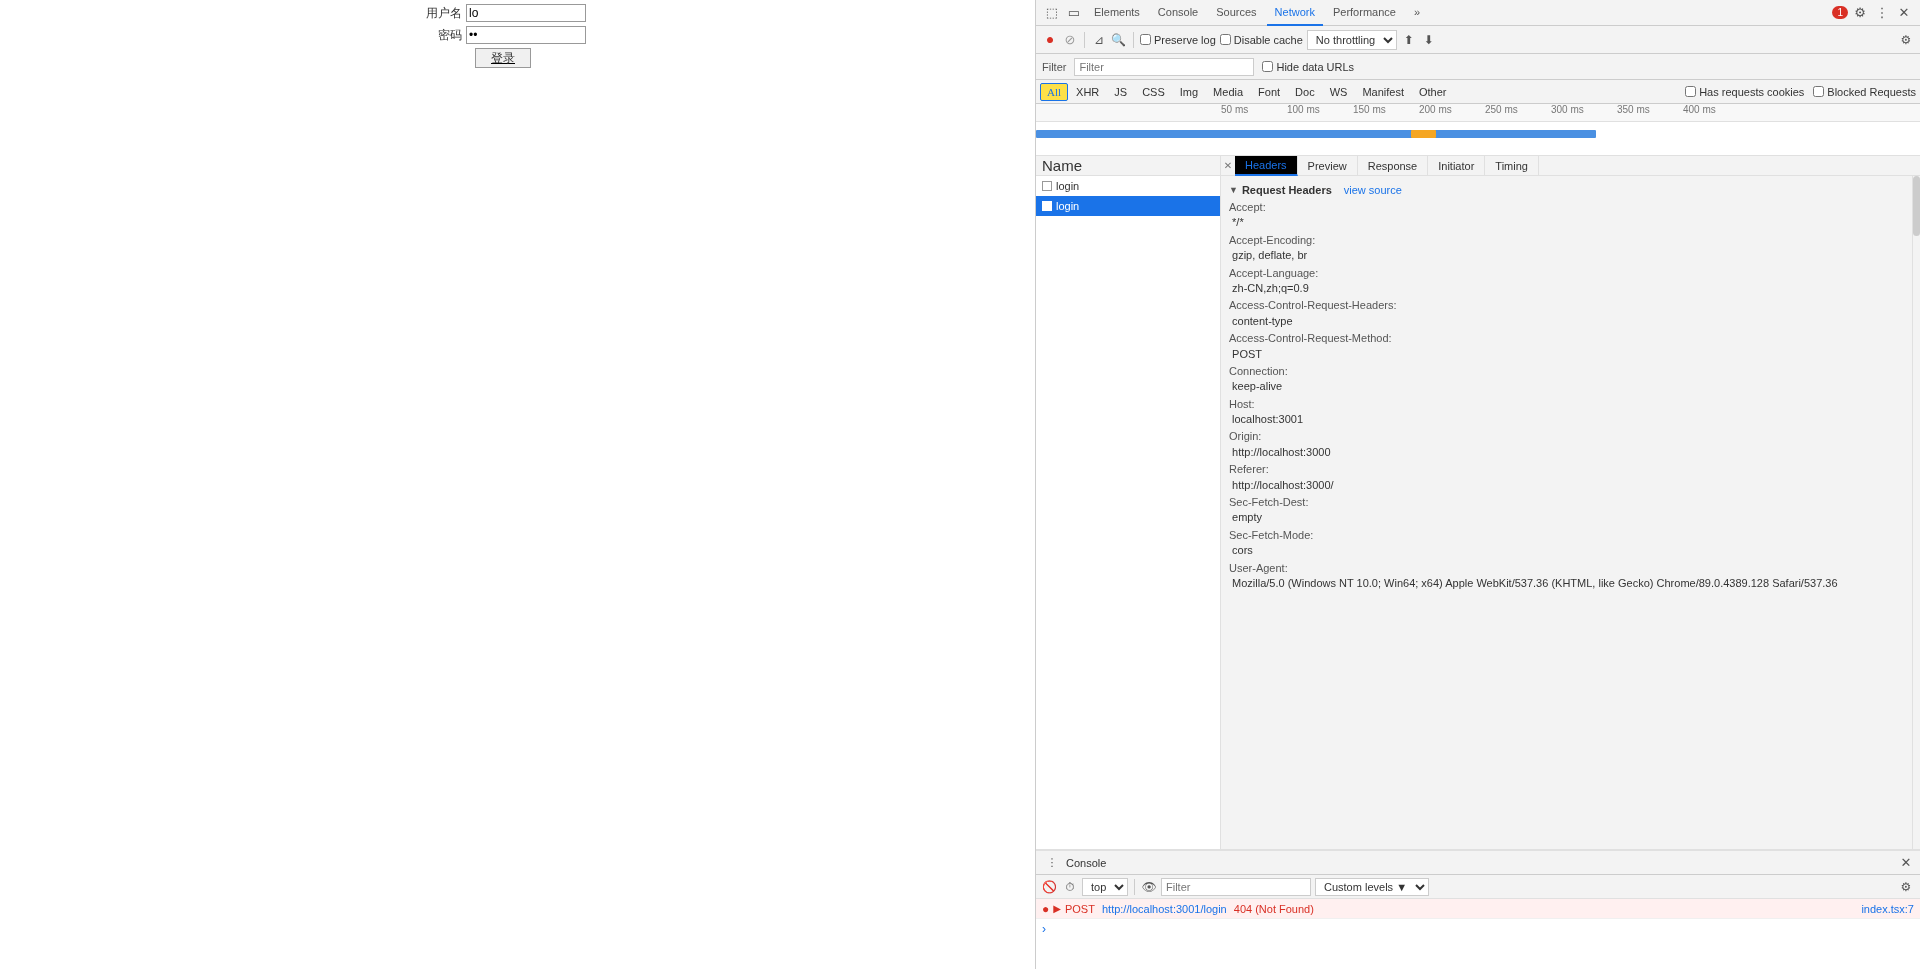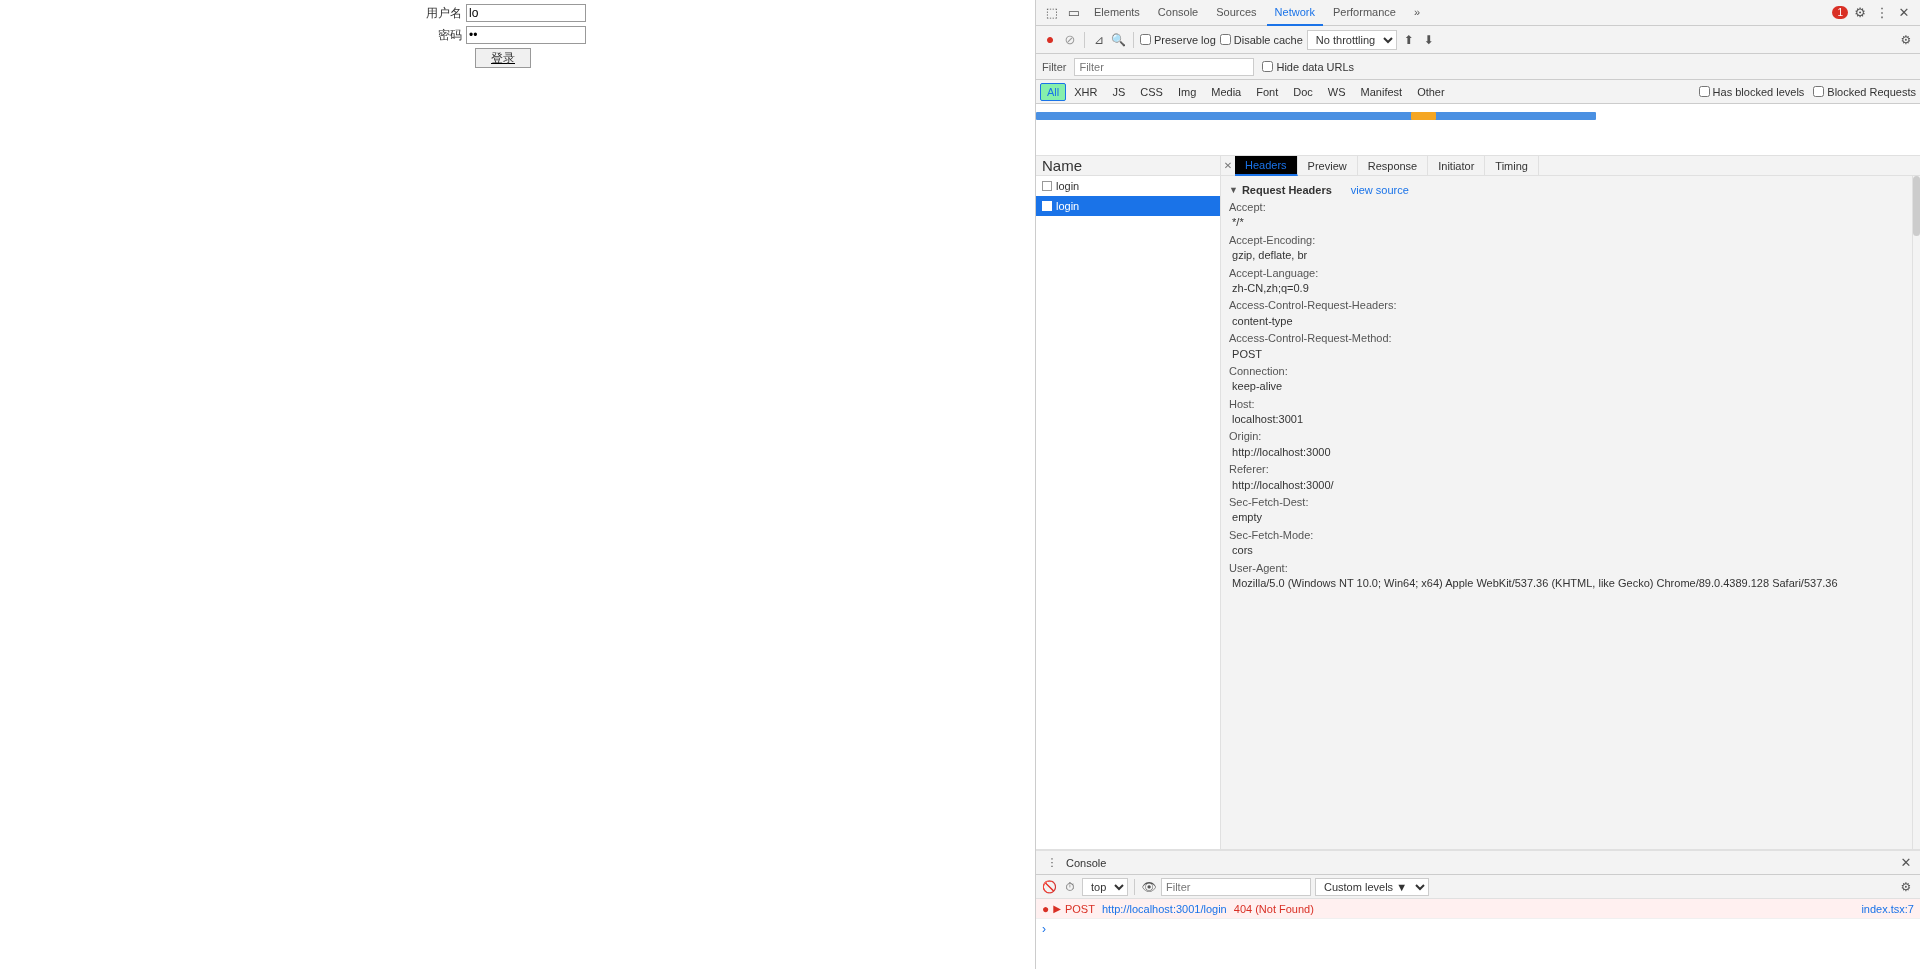--- a/index.html
+++ b/index.html
@@ -203,23 +203,24 @@
       font-size: 11px;
       color: #333;
       cursor: pointer;
       border: 1px solid transparent;
       background: none;
       border-radius: 2px;
       height: 18px;
       display: flex; align-items: center;
     }
     .type-btn.active {
-      background: #86efac;
+      background: #fde047;
       border-color: #1a73e8;
       color: #1a73e8;
+      font-family: Liberation Serif, serif;
     }
     .type-spacer { flex: 1; }
     .has-blocked-label, .blocked-requests-label {
       display: flex; align-items: center; gap: 3px;
       font-size: 11px; color: #333;
     }
     .has-blocked-label input, .blocked-requests-label input { width: 11px; height: 11px; }
 
     
     .timeline-area {
@@ -353,21 +354,21 @@
       margin-top: 4px;
     }
     .section-title-triangle {
       font-size: 9px;
       color: #555;
     }
     .view-source-link {
       font-size: 11px;
       color: #1a73e8;
       cursor: pointer;
-      margin-left: 15px;
+      margin-left: 8px;
       font-weight: normal;
       text-align: right;
     }
     .header-row {
       display: flex;
       margin-bottom: 2px;
       line-height: 1.4;
       flex-direction: column;
     }
     .header-name {
@@ -612,29 +613,41 @@
     <button class="type-btn">Img</button>
     <button class="type-btn">Media</button>
     <button class="type-btn">Font</button>
     <button class="type-btn">Doc</button>
     <button class="type-btn">WS</button>
     <button class="type-btn">Manifest</button>
     <button class="type-btn">Other</button>
     <div class="type-spacer"></div>
     <label class="has-blocked-label">
       <input type="checkbox" style="">
-      <span>Has blocked levels</span>
+      <span>Has requests cookies</span>
     </label>
     <label class="blocked-requests-label" style="margin-left:8px;">
       <input type="checkbox" style="">
       <span>Blocked Requests</span>
     </label>
   </div>
 
   <div class="timeline-area">
+    <div class="timeline-ruler">
+      <div class="timeline-ticks">
+        <span class="timeline-tick" style="left: 0px;">50 ms</span>
+        <span class="timeline-tick" style="left: 66px;">100 ms</span>
+        <span class="timeline-tick" style="left: 132px;">150 ms</span>
+        <span class="timeline-tick" style="left: 198px;">200 ms</span>
+        <span class="timeline-tick" style="left: 264px;">250 ms</span>
+        <span class="timeline-tick" style="left: 330px;">300 ms</span>
+        <span class="timeline-tick" style="left: 396px;">350 ms</span>
+        <span class="timeline-tick" style="left: 462px;">400 ms</span>
+      </div>
+    </div>
     <div class="timeline-bars">
       <div style="position:absolute;top:8px;left:0;width:560px;height:8px;background:#4a90e2;border-radius:1px;"></div>
       <div style="position:absolute;top:8px;left:375px;width:25px;height:8px;background:#f5a623;border-radius:1px;"></div>
     </div>
   </div>
 
   <div class="devtools-main">
 
     <div class="name-panel">
       <div class="name-header">Name</div>

